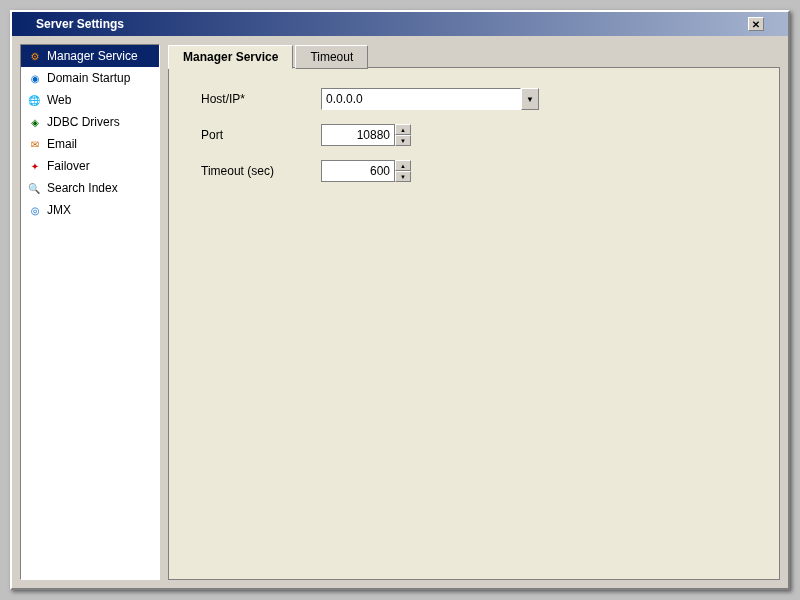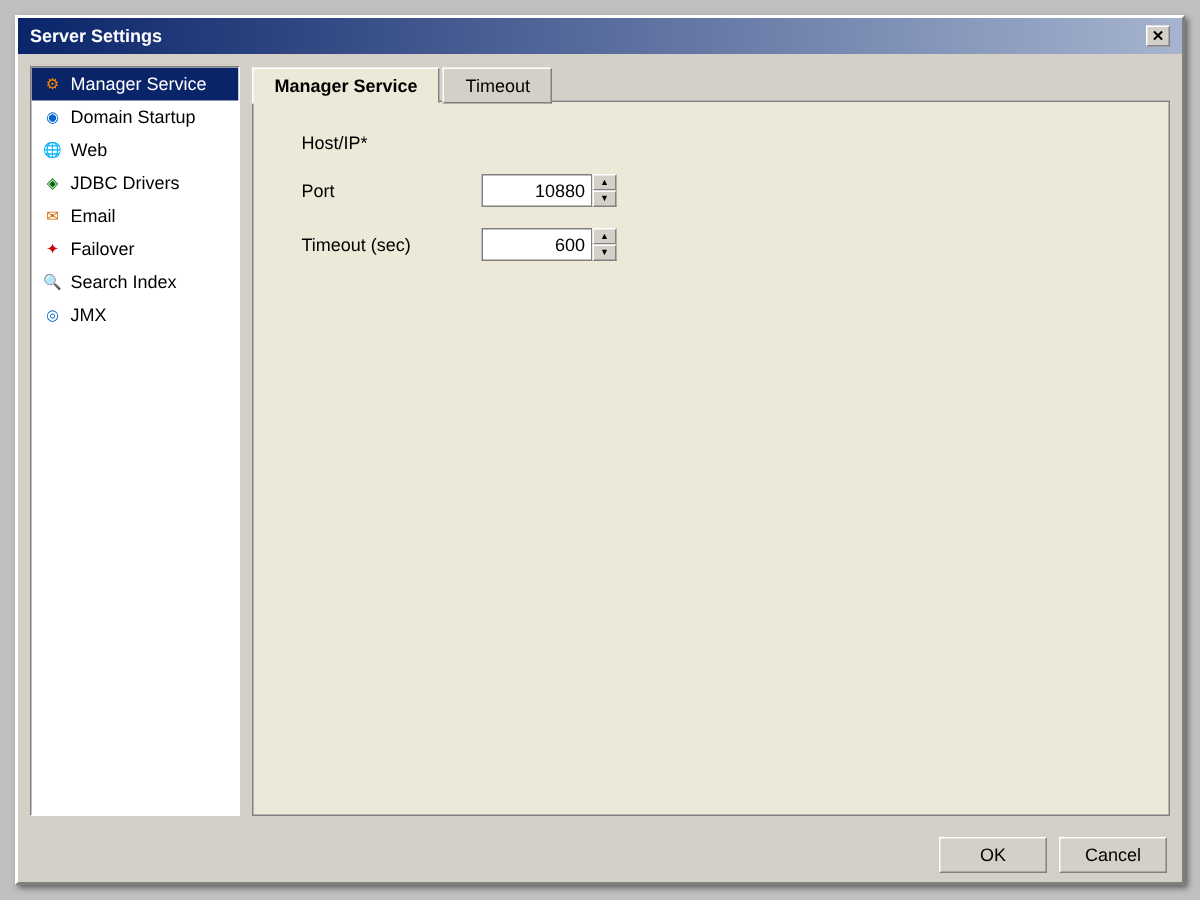--- a/index.html
+++ b/index.html
@@ -21,21 +21,21 @@
       border: 2px solid #808080;
       border-top-color: #ffffff;
       border-left-color: #ffffff;
       box-shadow: 2px 2px 4px rgba(0,0,0,0.5);
       display: flex;
       flex-direction: column;
     }
     .title-bar {
       background: linear-gradient(to right, #0a246a, #a6b4cf);
       color: white;
-      padding: 4px 8px;
+      padding: 4px 24px;
       display: flex;
       align-items: center;
       justify-content: space-between;
       height: 24px;
     }
     .title-bar-text {
       font-size: 12px;
       font-weight: bold;
       color: white;
     }
@@ -290,20 +290,26 @@
 
     <div class="main-content">
       <div class="tabs" id="tabs-bar">
           <div class="tab active">Manager Service</div>
           <div class="tab">Timeout</div>
         </div>
       <div class="tab-content">
 
         <div class="form-row">
           <label class="form-label">Host/IP*</label>
+          <div class="form-input-combo">
+            <input class="combo-input" type="text" value="0.0.0.0" style="">
+            <div class="combo-btn">
+              <span>▼</span>
+            </div>
+          </div>
         </div>
 
         <div class="form-row">
           <label class="form-label">Port</label>
           <div class="spinner-container">
             <input class="spinner-input" type="text" value="10880" style="">
             <div class="spinner-btns">
               <div class="spinner-up">
                 <span>▲</span>
               </div>
@@ -325,17 +331,13 @@
               <div class="spinner-down">
                 <span>▼</span>
               </div>
             </div>
           </div>
         </div>
       </div>
     </div>
   </div>
 
-  <div class="dialog-footer">
-    <button class="footer-btn">OK</button>
-    <button class="footer-btn">Cancel</button>
-  </div>
 </div>
 
 </body></html>

